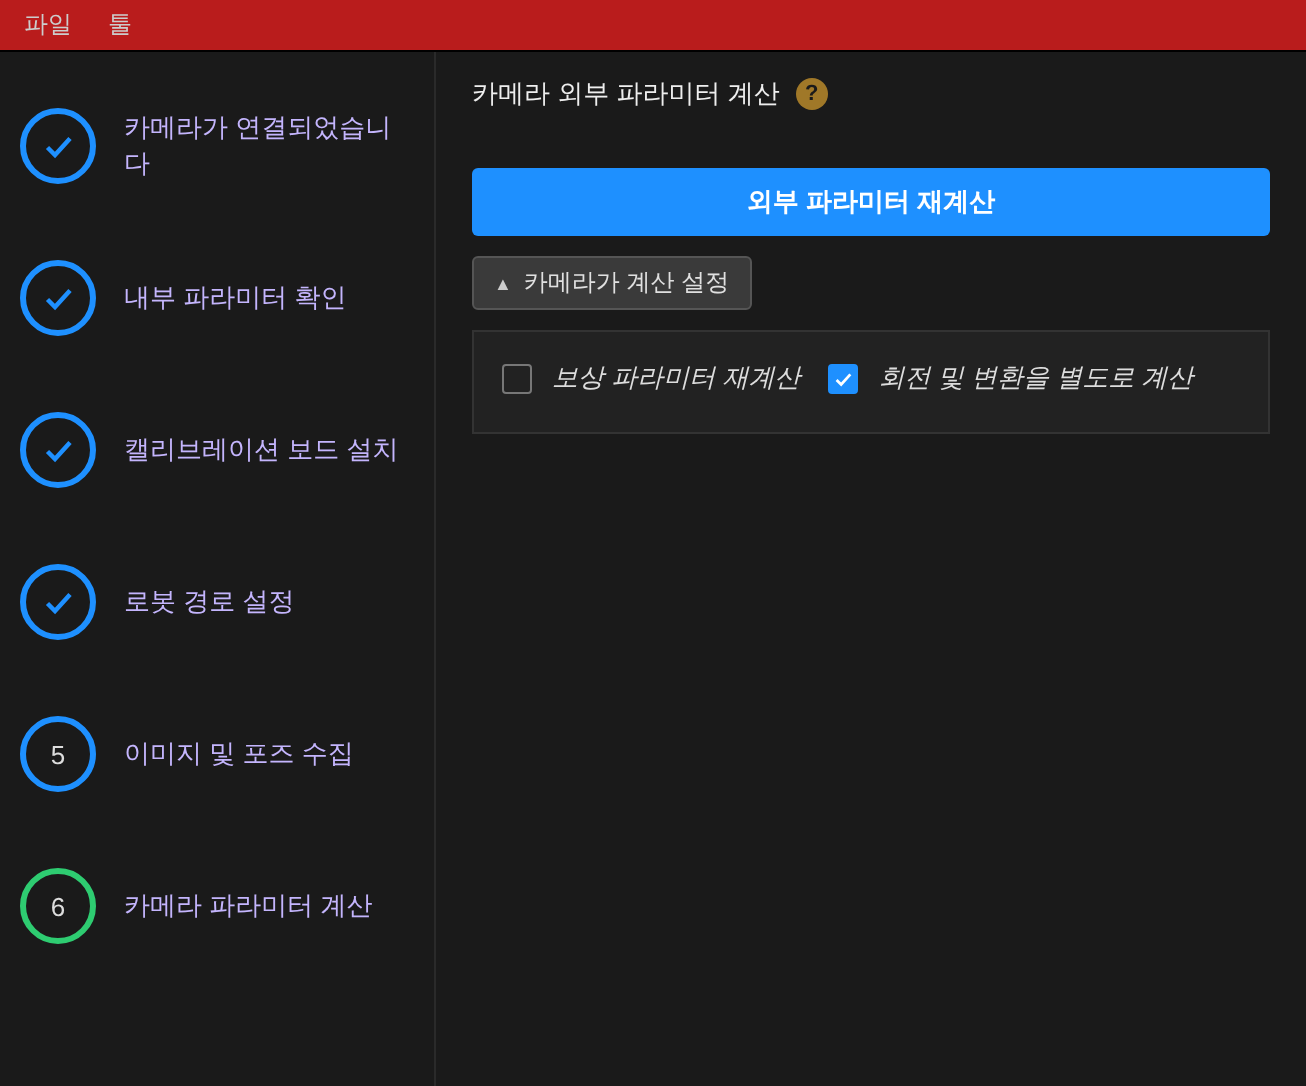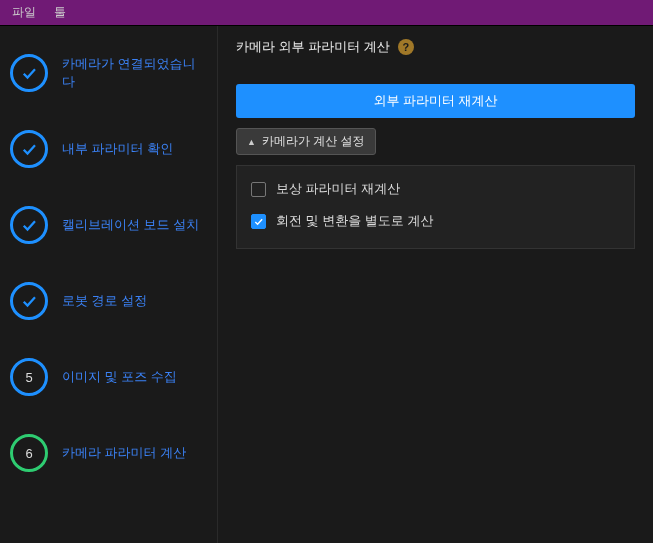--- a/index.html
+++ b/index.html
@@ -13,21 +13,21 @@
       font-family: "Segoe UI", "Malgun Gothic", sans-serif;
       font-size: 13px;
       width: 653px;
       height: 543px;
       overflow: hidden;
     }
     .menubar {
       display: flex;
       gap: 18px;
       padding: 4px 12px;
-      background: #701a75;
+      background: #b91c1c;
       border-bottom: 1px solid #000;
       font-size: 12px;
     }
     .menubar span {
       color: #ccc;
       cursor: pointer;
     }
     .layout {
       display: flex;
       height: calc(100% - 24px);
@@ -65,21 +65,21 @@
       font-size: 13px;
     }
     .circle svg {
       width: 18px;
       height: 18px;
       stroke: #1e90ff;
       stroke-width: 3;
       fill: none;
     }
     .step-label {
-      color: #3b82f6;
+      color: #c4b5fd;
       font-size: 13px;
     }
     .main {
       flex: 1;
       background: #1a1a1a;
       padding: 12px 18px;
       display: flex;
       flex-direction: column;
     }
     .main-header {
@@ -106,20 +106,21 @@
     .primary-btn {
       background: #1e90ff;
       color: #fff;
       border: none;
       border-radius: 3px;
       padding: 8px 0;
       font-size: 13px;
       text-align: center;
       cursor: pointer;
       width: 100%;
+      font-weight: bold;
     }
     .section-header {
       display: inline-flex;
       align-items: center;
       gap: 6px;
       background: #3a3a3a;
       border: 1px solid #555;
       border-radius: 3px;
       padding: 4px 10px;
       margin-top: 10px;
@@ -130,22 +131,23 @@
     .section-header .caret {
       font-size: 9px;
       color: #ccc;
     }
     .panel {
       margin-top: 10px;
       border: 1px solid #333;
       background: #222;
       padding: 14px 14px 18px 14px;
       display: flex;
-      flex-direction: column;
+      flex-direction: row;
       gap: 14px;
+      font-style: italic;
     }
     .checkbox-row {
       display: flex;
       align-items: center;
       gap: 10px;
       cursor: pointer;
     }
     .checkbox {
       width: 15px;
       height: 15px;

